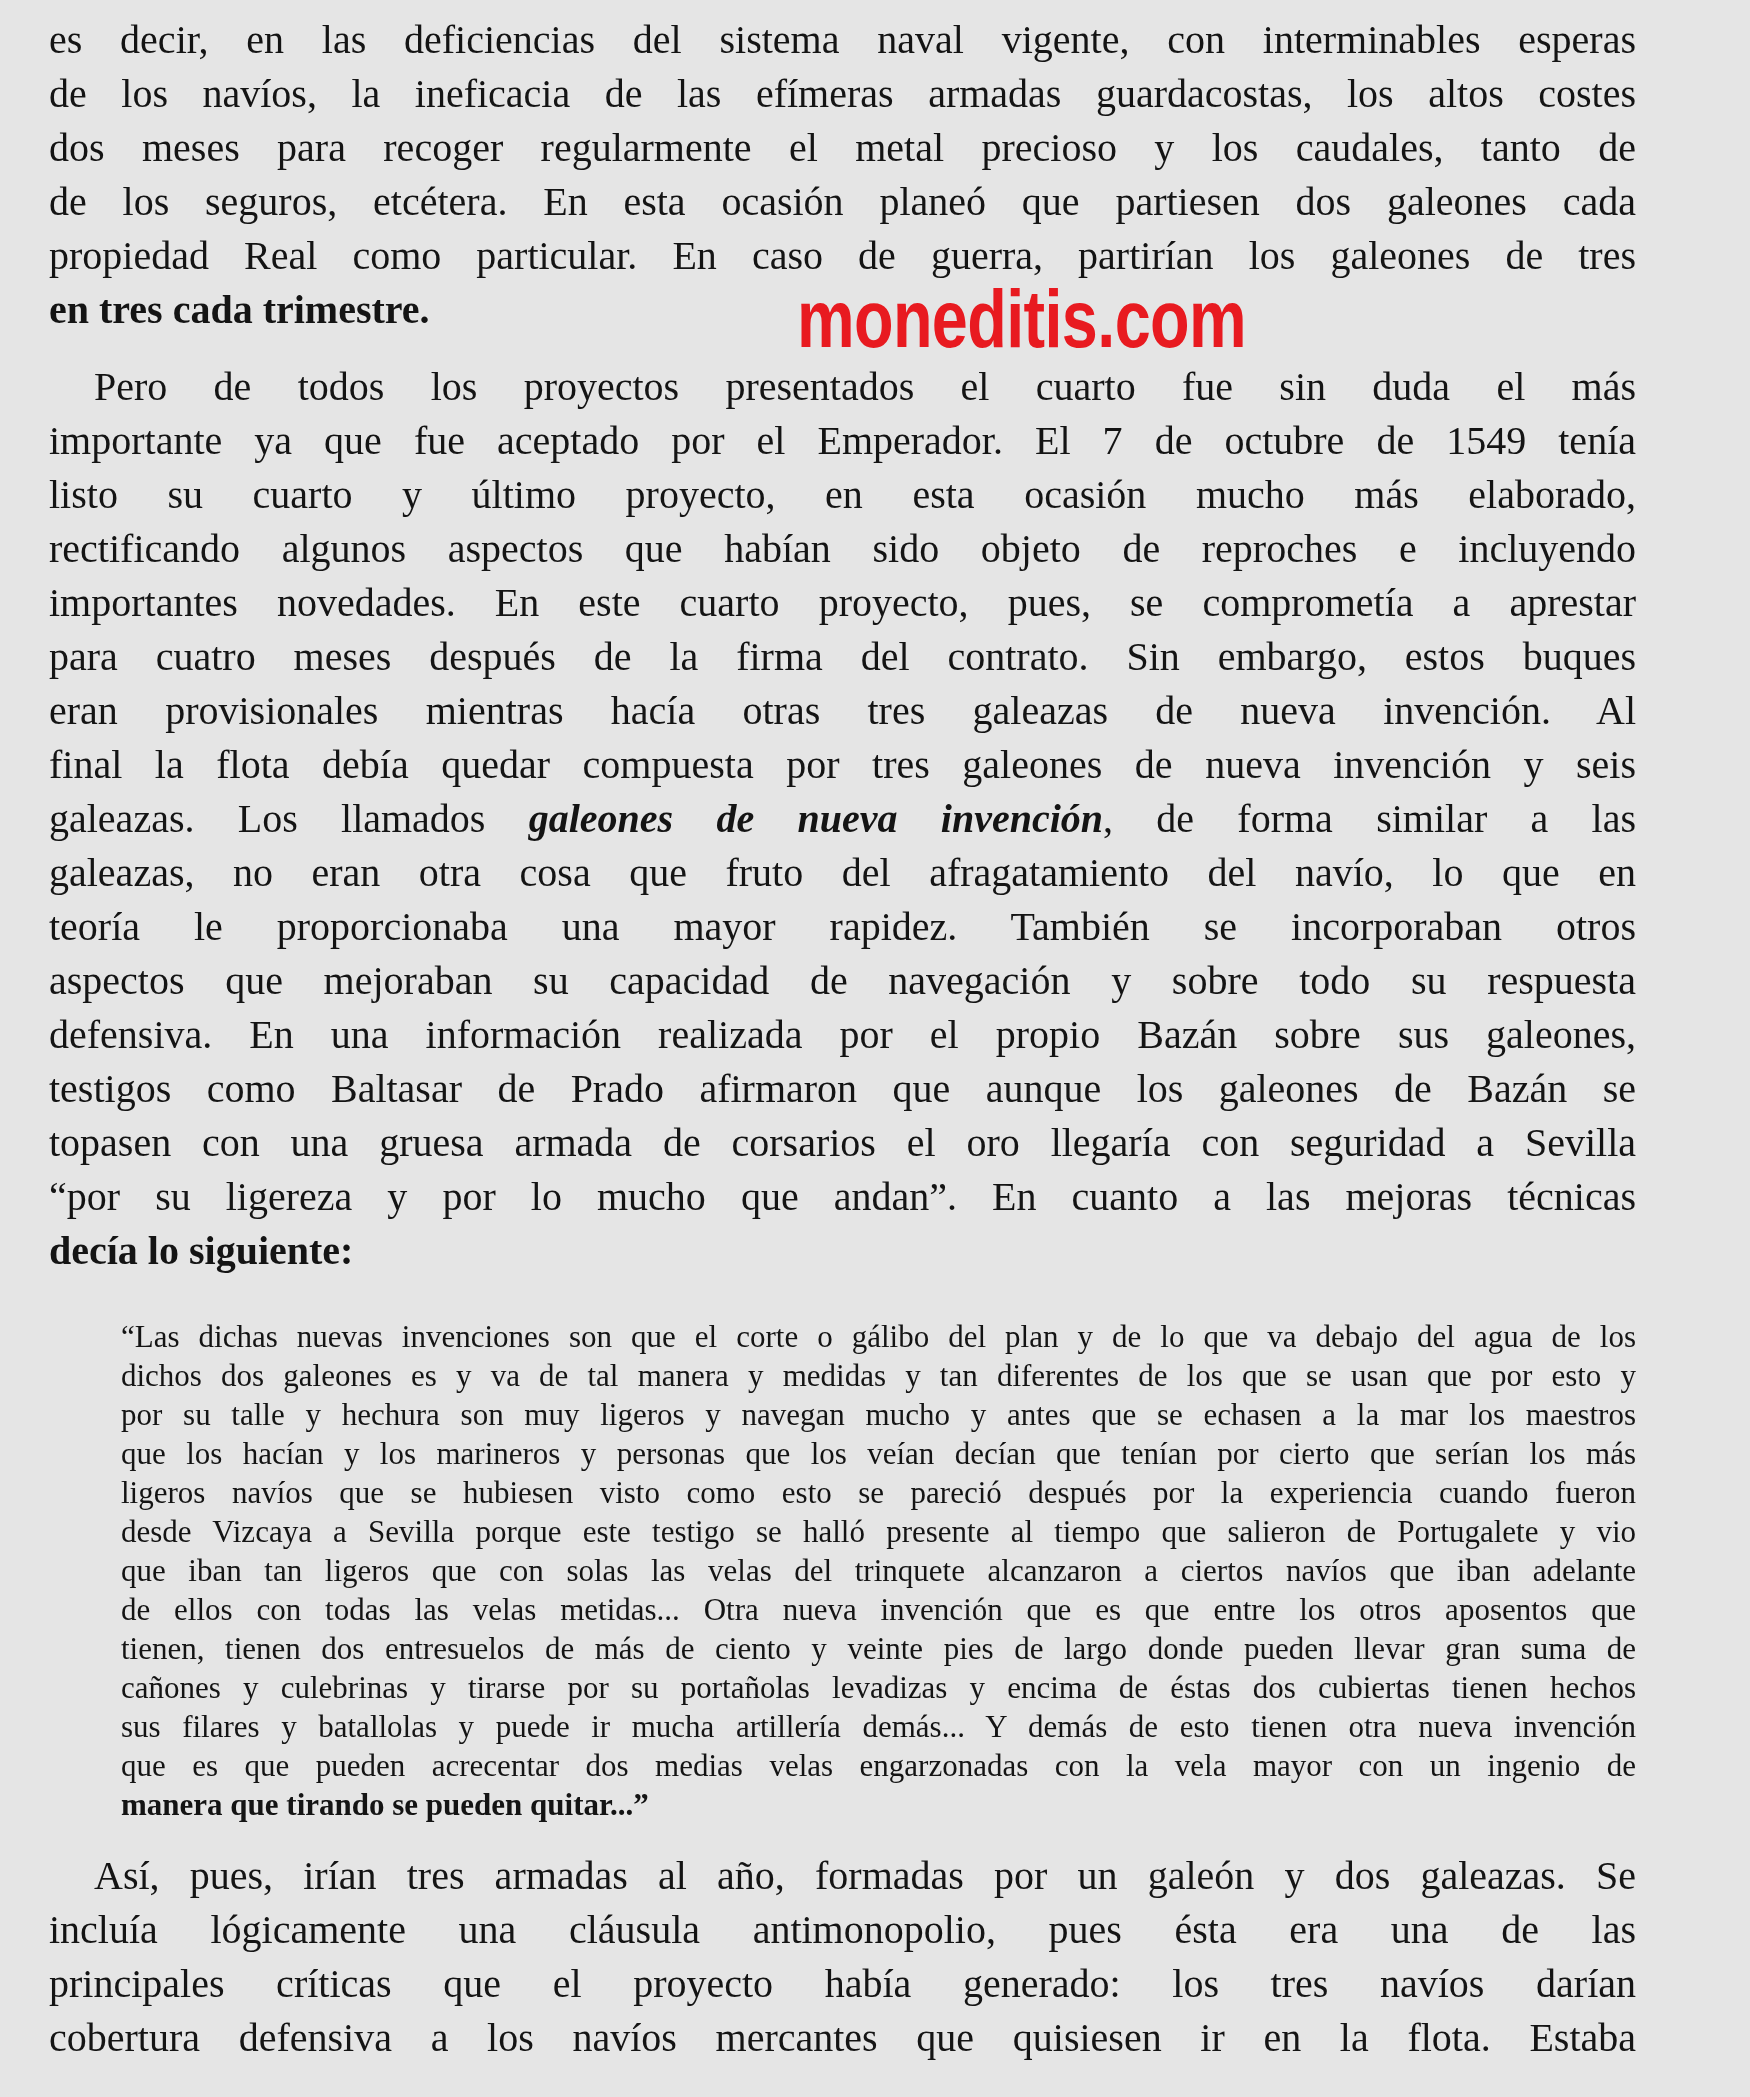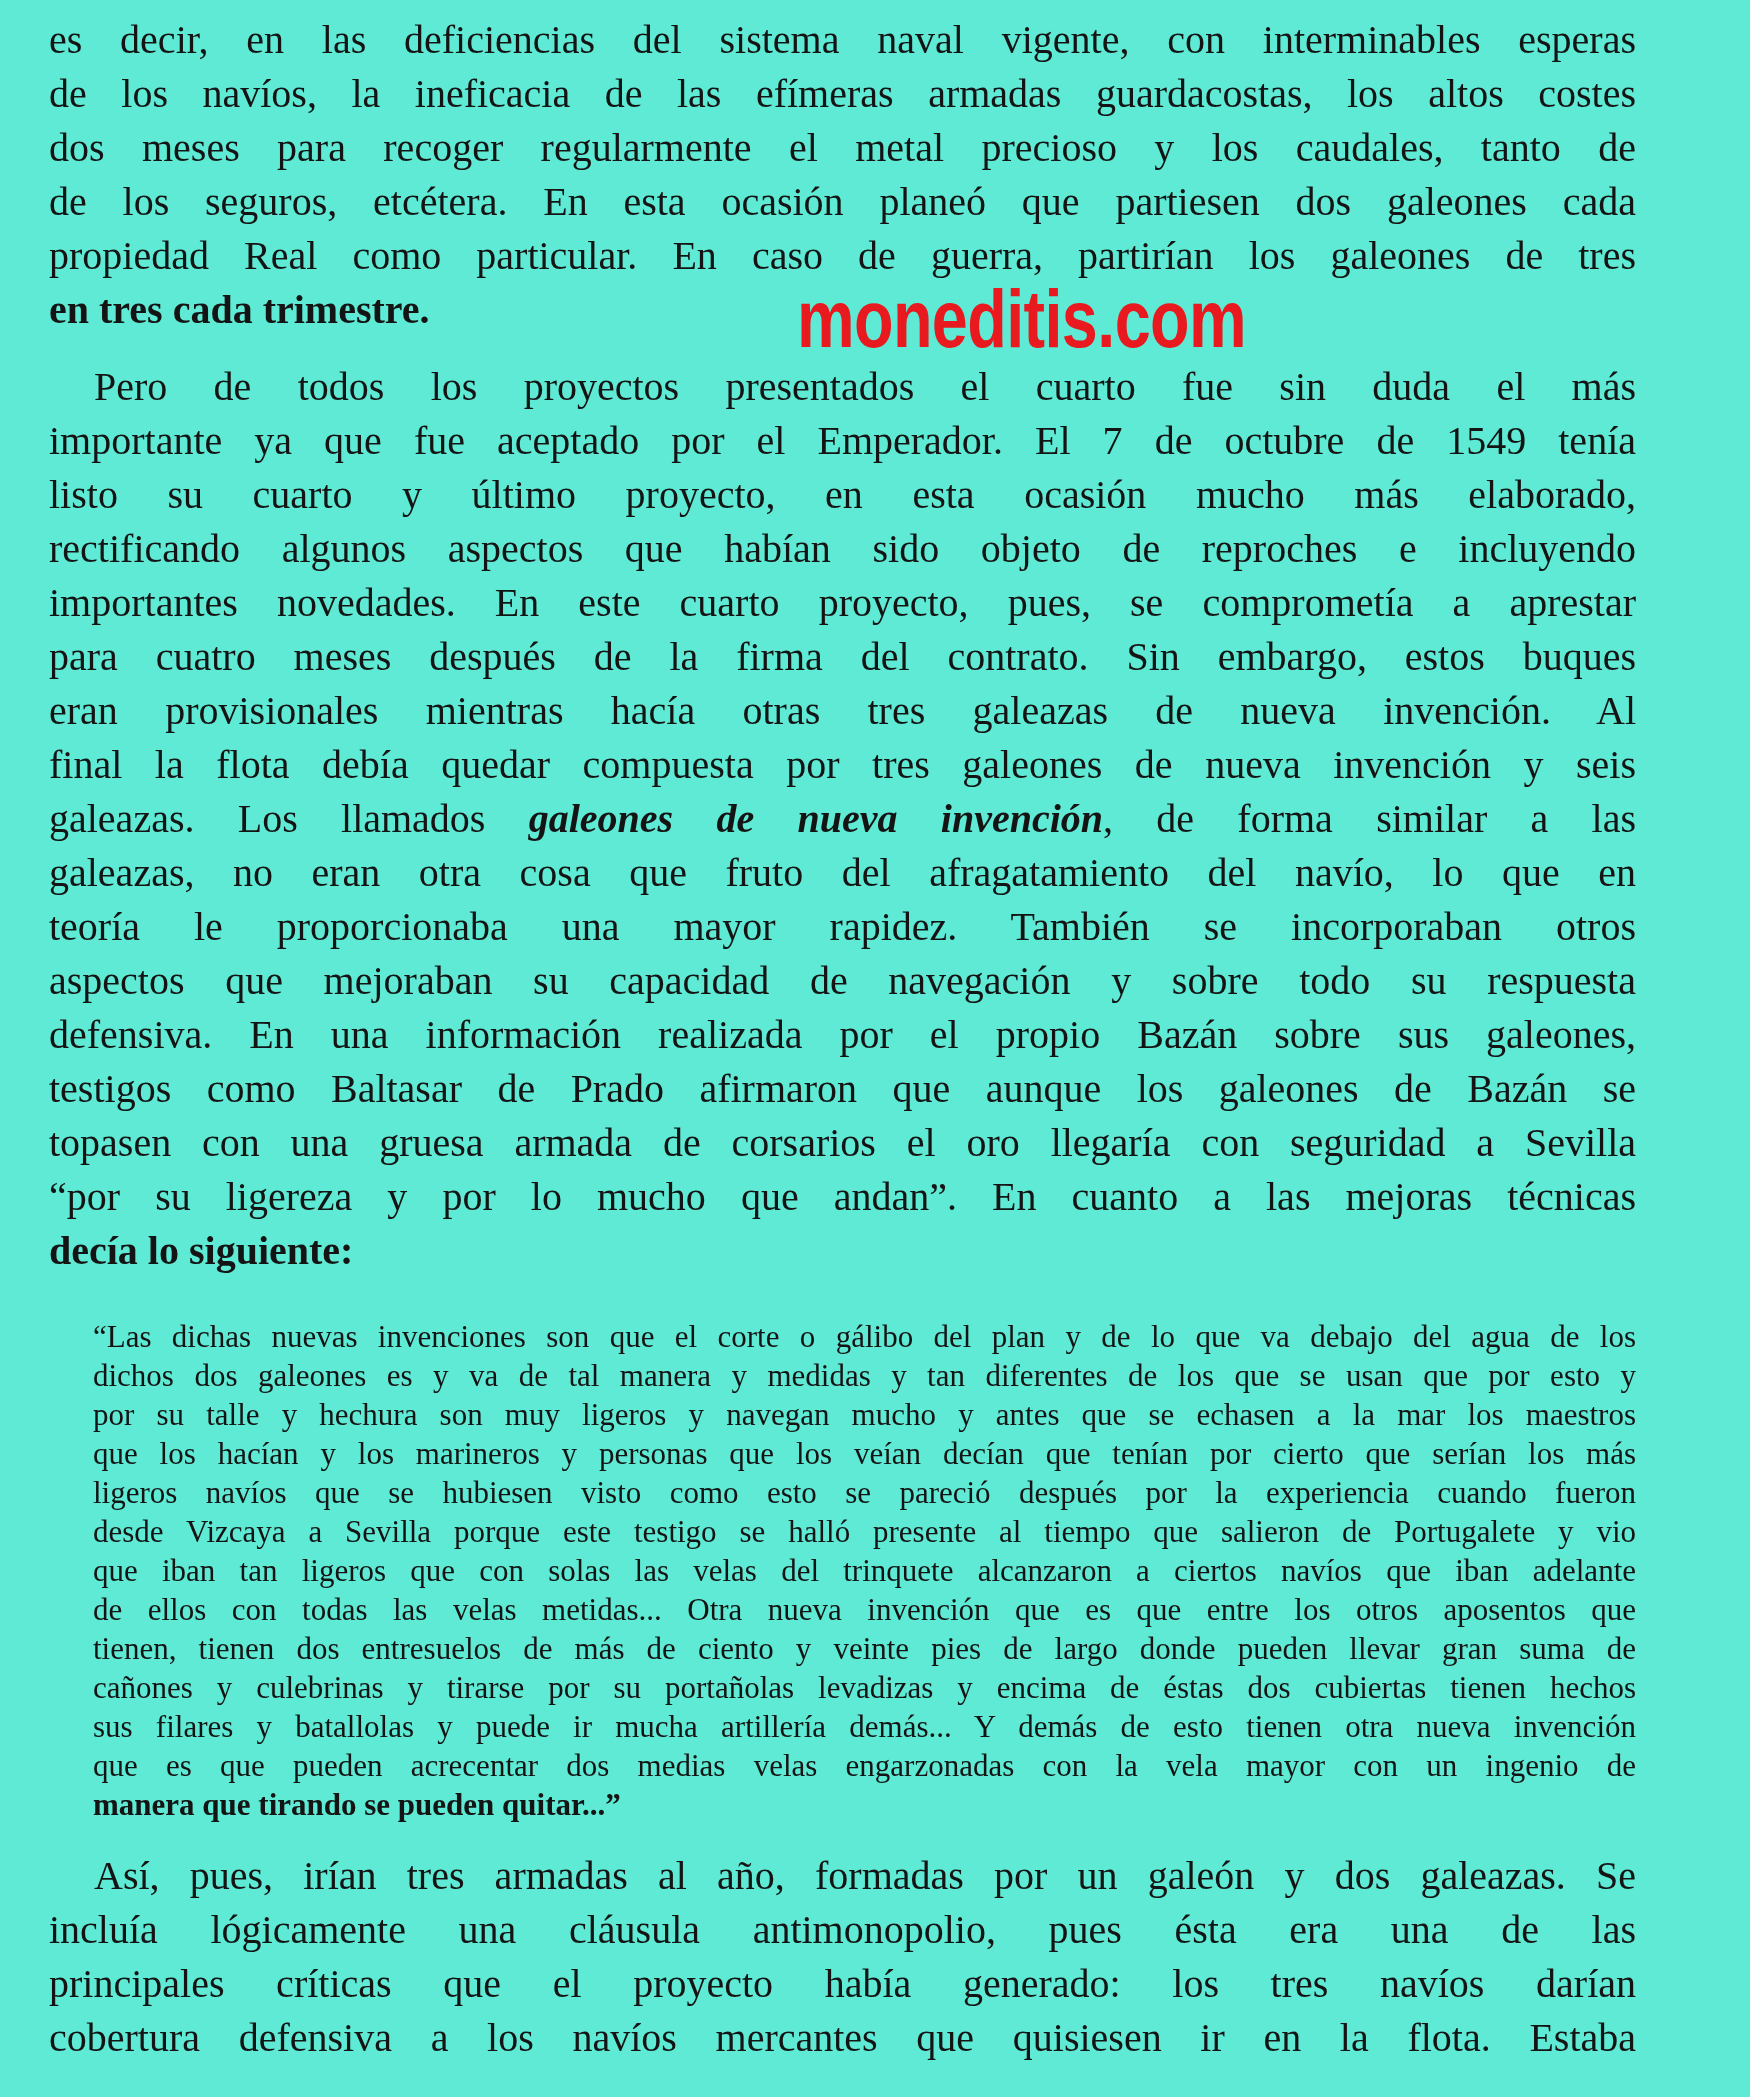--- a/index.html
+++ b/index.html
@@ -21,21 +21,21 @@
     text-align:justify;
     text-align-last:justify;
     overflow:hidden;
   }
   .tline.lastline{text-align-last:left;font-weight:bold;}
   .tline.indent{text-indent:45px;}
   .para-body .tline{
     font-size:40px;
     line-height:54px;
   }
-  .para-quote{margin-left:44px;}
+  .para-quote{margin-left:72px;}
   .para-quote .tline{
     font-size:31px;
     line-height:39px;
   }
   .mt-p2{margin-top:23px;}
   .mt-quote{margin-top:39px;}
   .mt-p3{margin-top:25px;}
   .it{font-style:italic;font-weight:bold;}
   .watermark{
     position:absolute;
@@ -46,21 +46,21 @@
     line-height:81px;
     letter-spacing:-0.8px;
     transform:scaleX(0.8);
     transform-origin:0 50%;
     white-space:nowrap;
   }
 </style>
 </head>
 <body>
 
-<div class="page" style="color: rgb(20, 20, 20); background: #5eead4;">
+<div class="page" style="color: rgb(20, 20, 20); background: #e5e5e5;">
   <div class="column">
       <div class="para para-body">
         <div class="tline">es decir, en las deficiencias del sistema naval vigente, con interminables esperas</div>
         <div class="tline">de los navíos, la ineficacia de las efímeras armadas guardacostas, los altos costes</div>
         <div class="tline">dos meses para recoger regularmente el metal precioso y los caudales, tanto de</div>
         <div class="tline">de los seguros, etcétera. En esta ocasión planeó que partiesen dos galeones cada</div>
         <div class="tline">propiedad Real como particular. En caso de guerra, partirían los galeones de tres</div>
         <div class="tline lastline">en tres cada trimestre.</div>
       </div>
       <div class="para para-body mt-p2">

